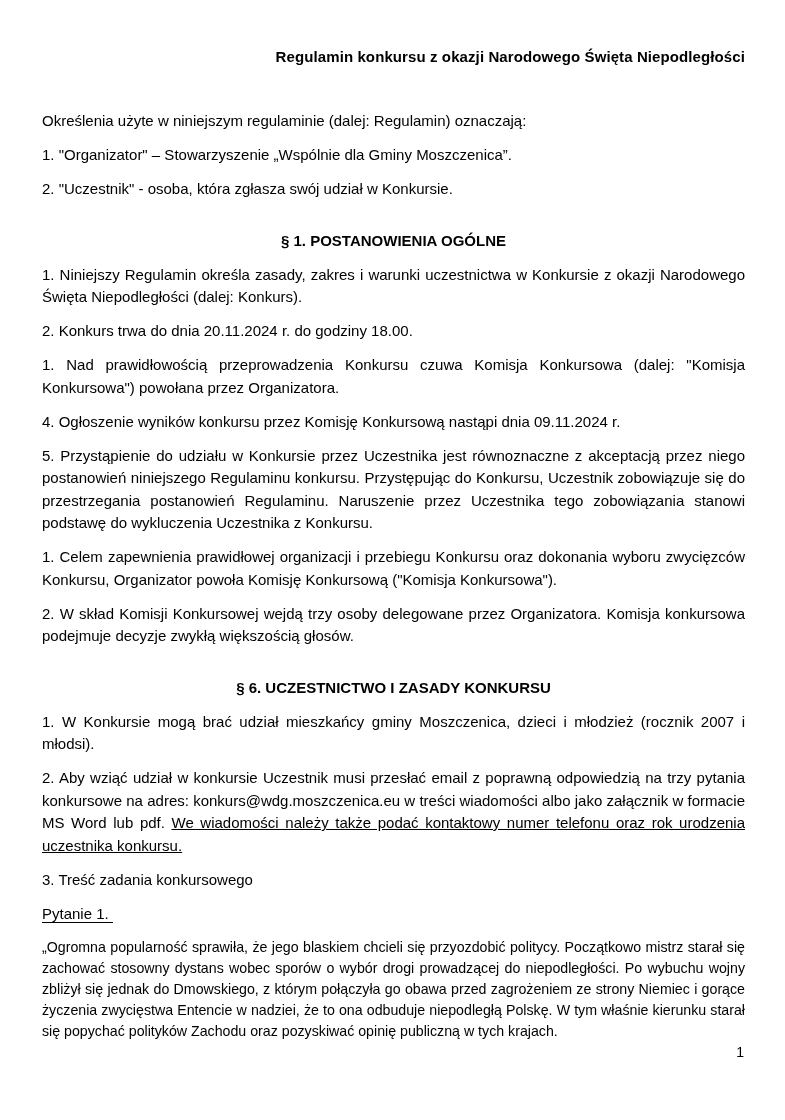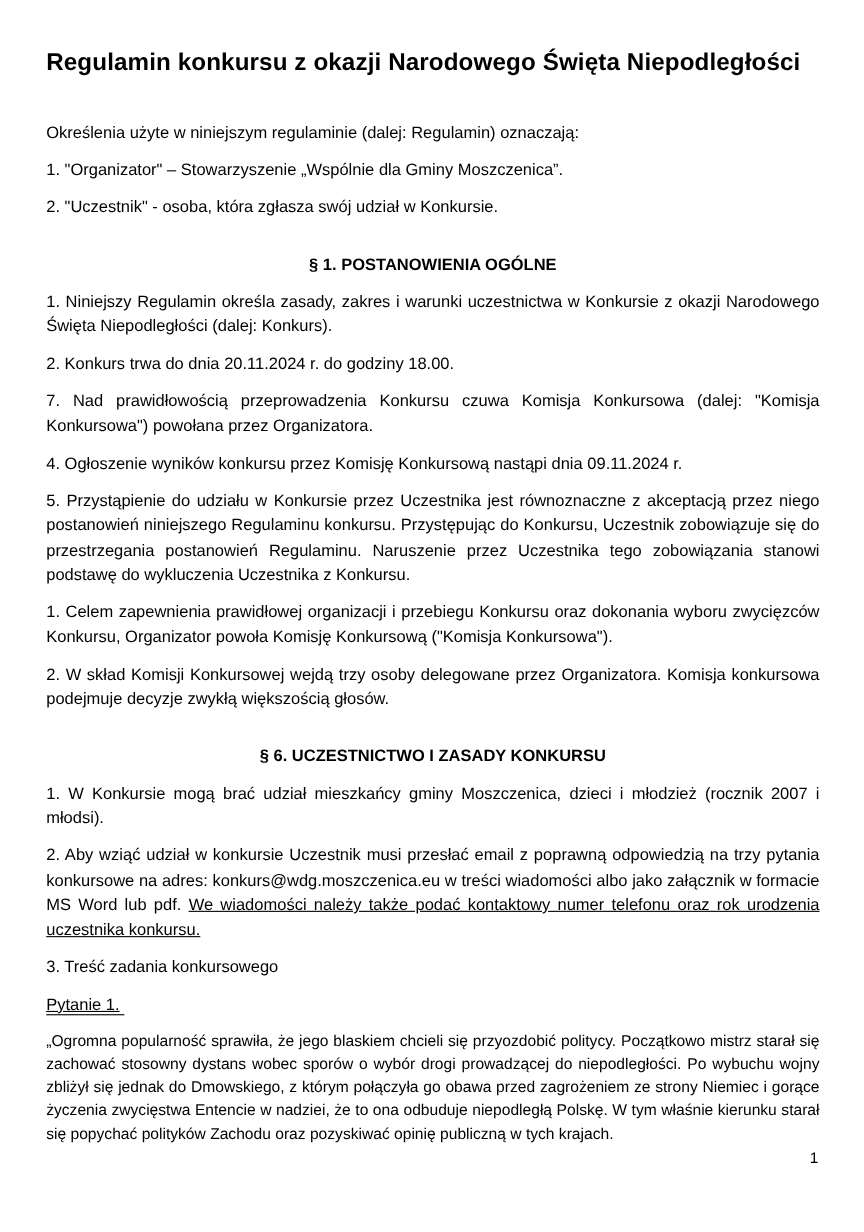--- a/index.html
+++ b/index.html
@@ -16,23 +16,23 @@
   }
   .page {
     position: relative;
     width: 785px;
     height: 1120px;
     box-sizing: border-box;
     padding: 44px 40px 0 42px;
     background: #ffffff;
   }
   .doc-title {
-    font-size: 22px;
+    font-size: 15px;
     font-weight: bold;
-    text-align: left;
+    text-align: right;
     margin: 0 0 40px 0;
     line-height: 26px;
     letter-spacing: 0.1px;
   }
   .para {
     font-size: 15px;
     line-height: 22.5px;
     margin: 0 0 11.5px 0;
   }
   .just {
@@ -45,21 +45,20 @@
     margin: 29px 0 11.5px 0;
     line-height: 22.5px;
     text-align: center;
   }
   .underline-seg {
     text-decoration: underline;
   }
   .question-label {
     border-bottom: 1.2px solid #000;
     padding-right: 4px;
-    text-decoration: underline;
   }
   .quote {
     font-size: 14.2px;
     line-height: 21px;
   }
   .page-number {
     position: absolute;
     top: 1044px;
     right: 41px;
     font-size: 14px;
@@ -78,21 +77,21 @@
   <p class="para">1. "Organizator" – Stowarzyszenie „Wspólnie dla Gminy Moszczenica”.</p>
 
   <p class="para">2. "Uczestnik" - osoba, która zgłasza swój udział w Konkursie.</p>
 
   <h2 class="sec-heading">§ 1. POSTANOWIENIA OGÓLNE</h2>
 
   <p class="para just">1. Niniejszy Regulamin określa zasady, zakres i warunki uczestnictwa w Konkursie z okazji Narodowego Święta Niepodległości (dalej: Konkurs).</p>
 
   <p class="para just">2. Konkurs trwa do dnia 20.11.2024 r. do godziny 18.00.</p>
 
-  <p class="para just">7. Nad prawidłowością przeprowadzenia Konkursu czuwa Komisja Konkursowa (dalej: "Komisja Konkursowa") powołana przez Organizatora.</p>
+  <p class="para just">1. Nad prawidłowością przeprowadzenia Konkursu czuwa Komisja Konkursowa (dalej: "Komisja Konkursowa") powołana przez Organizatora.</p>
 
   <p class="para just">4. Ogłoszenie wyników konkursu przez Komisję Konkursową nastąpi dnia 09.11.2024 r.</p>
 
   <p class="para just">5. Przystąpienie do udziału w Konkursie przez Uczestnika jest równoznaczne z akceptacją przez niego postanowień niniejszego Regulaminu konkursu. Przystępując do Konkursu, Uczestnik zobowiązuje się do przestrzegania postanowień Regulaminu. Naruszenie przez Uczestnika tego zobowiązania stanowi podstawę do wykluczenia Uczestnika z Konkursu.</p>
 
 
   <p class="para just">1. Celem zapewnienia prawidłowej organizacji i przebiegu Konkursu oraz dokonania wyboru zwycięzców Konkursu, Organizator powoła Komisję Konkursową ("Komisja Konkursowa").</p>
 
   <p class="para just">2. W skład Komisji Konkursowej wejdą trzy osoby delegowane przez Organizatora. Komisja konkursowa podejmuje decyzje zwykłą większością głosów.</p>
 

